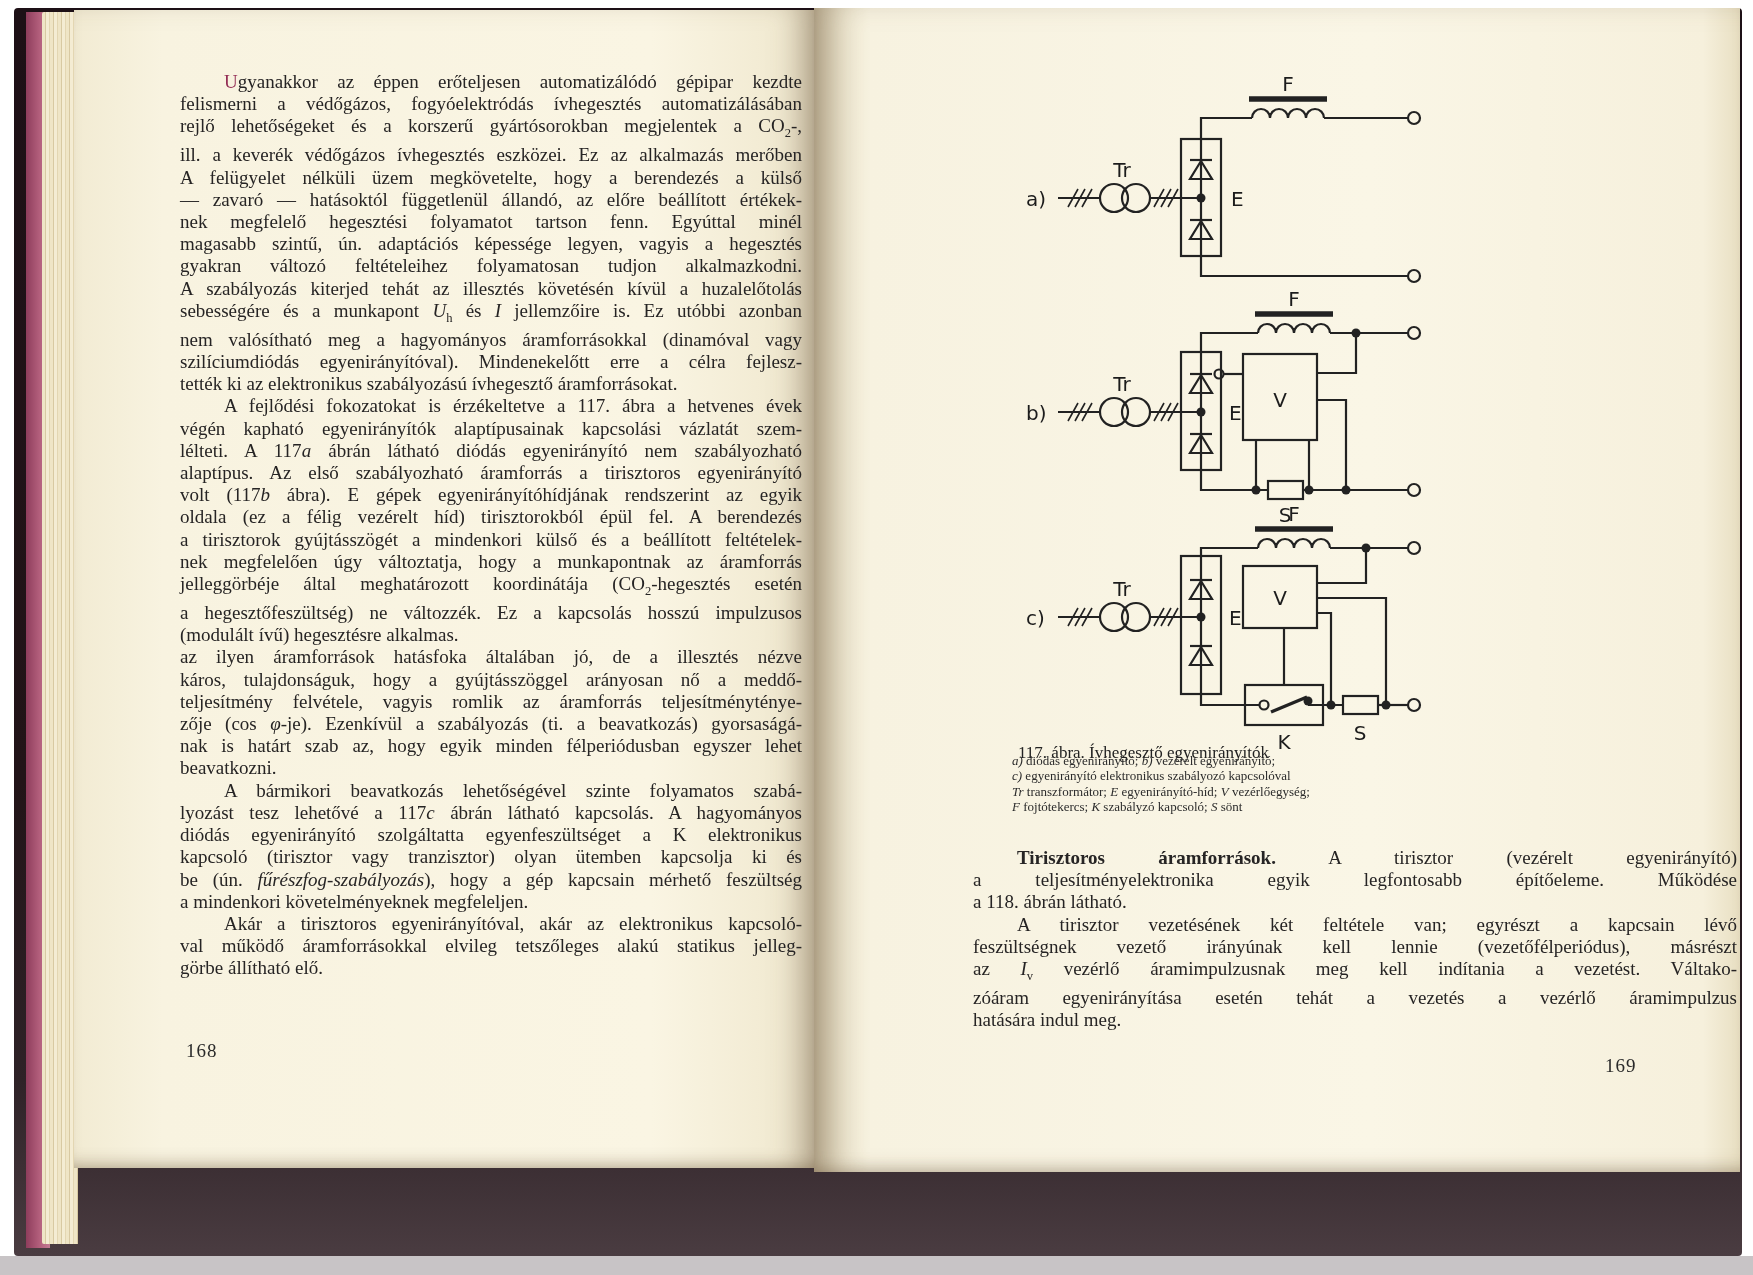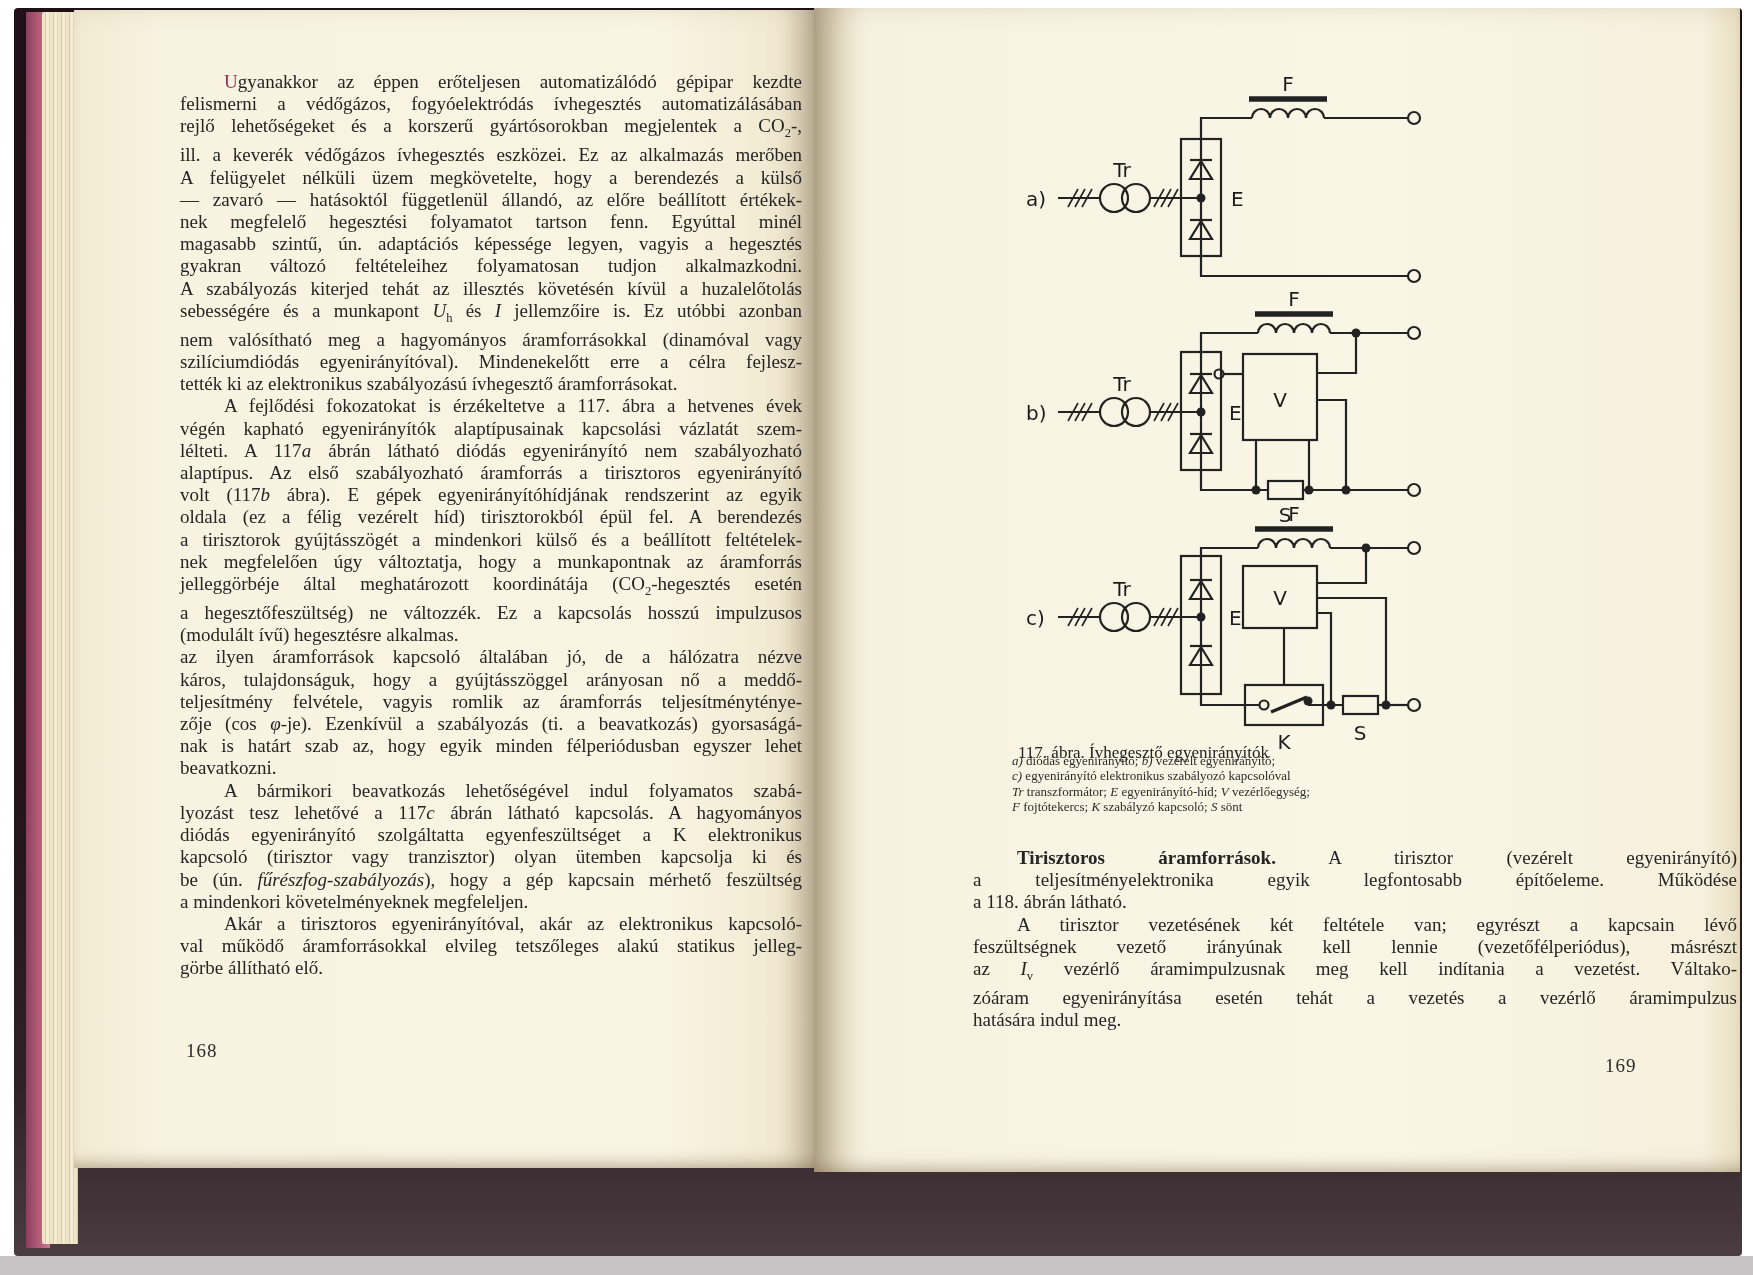--- a/index.html
+++ b/index.html
@@ -72,29 +72,29 @@
           <div class="jline">alaptípus. Az első szabályozható áramforrás a tirisztoros egyenirányító</div>
           <div class="jline">volt (117<i>b</i> ábra). E gépek egyenirányítóhídjának rendszerint az egyik</div>
           <div class="jline">oldala (ez a félig vezérelt híd) tirisztorokból épül fel. A berendezés</div>
           <div class="jline">a tirisztorok gyújtásszögét a mindenkori külső és a beállított feltételek-</div>
           <div class="jline">nek megfelelően úgy változtatja, hogy a munkapontnak az áramforrás</div>
           <div class="jline">jelleggörbéje által meghatározott koordinátája (CO<sub>2</sub>-hegesztés esetén</div>
           <div class="jline">a hegesztőfeszültség) ne változzék. Ez a kapcsolás hosszú impulzusos</div>
           <div class="jline last">(modulált ívű) hegesztésre alkalmas.</div>
         </div>
       <div class="para">
-          <div class="jline">az ilyen áramforrások kapcsoló általában jó, de a hálózatra nézve</div>
+          <div class="jline">az ilyen áramforrások hatásfoka általában jó, de a illesztés nézve</div>
           <div class="jline">káros, tulajdonságuk, hogy a gyújtásszöggel arányosan nő a meddő-</div>
           <div class="jline">teljesítmény felvétele, vagyis romlik az áramforrás teljesítményténye-</div>
           <div class="jline">zője (cos <i>φ</i>-je). Ezenkívül a szabályozás (ti. a beavatkozás) gyorsaságá-</div>
           <div class="jline">nak is határt szab az, hogy egyik minden félperiódusban egyszer lehet</div>
           <div class="jline last">beavatkozni.</div>
         </div>
       <div class="para">
-          <div class="jline first">A bármikori beavatkozás lehetőségével indul folyamatos szabá-</div>
+          <div class="jline first">A bármikori beavatkozás lehetőségével szinte folyamatos szabá-</div>
           <div class="jline">lyozást tesz lehetővé a 117<i>c</i> ábrán látható kapcsolás. A hagyományos</div>
           <div class="jline">diódás egyenirányító szolgáltatta egyenfeszültséget a K elektronikus</div>
           <div class="jline">kapcsoló (tirisztor vagy tranzisztor) olyan ütemben kapcsolja ki és</div>
           <div class="jline">be (ún. <i>fűrészfog-szabályozás</i>), hogy a gép kapcsain mérhető feszültség</div>
           <div class="jline last">a mindenkori követelményeknek megfeleljen.</div>
         </div>
       <div class="para">
           <div class="jline first">Akár a tirisztoros egyenirányítóval, akár az elektronikus kapcsoló-</div>
           <div class="jline">val működő áramforrásokkal elvileg tetszőleges alakú statikus jelleg-</div>
           <div class="jline last">görbe állítható elő.</div>

